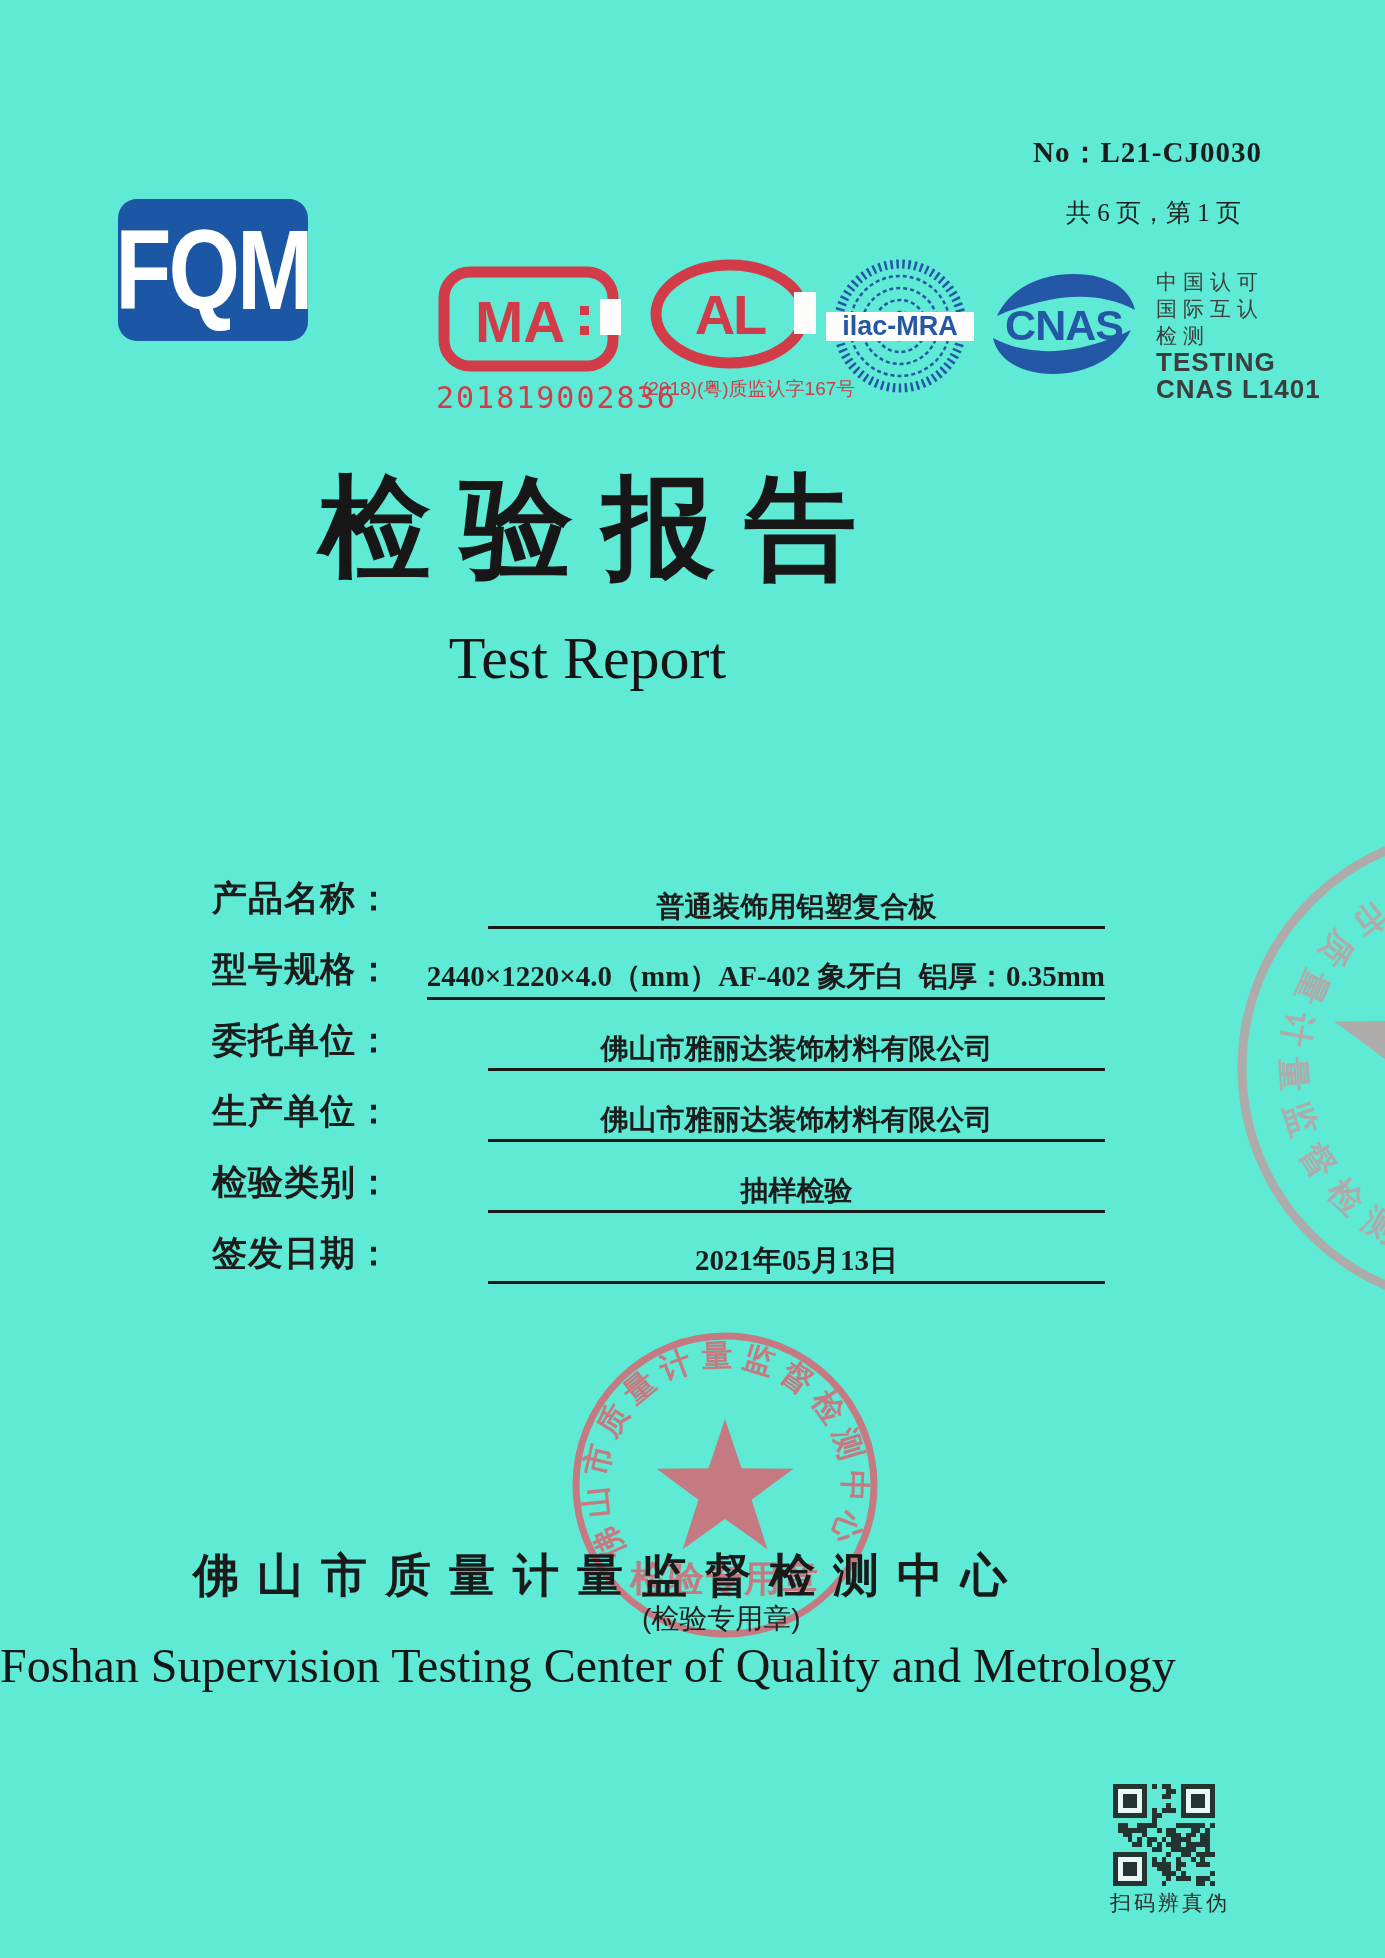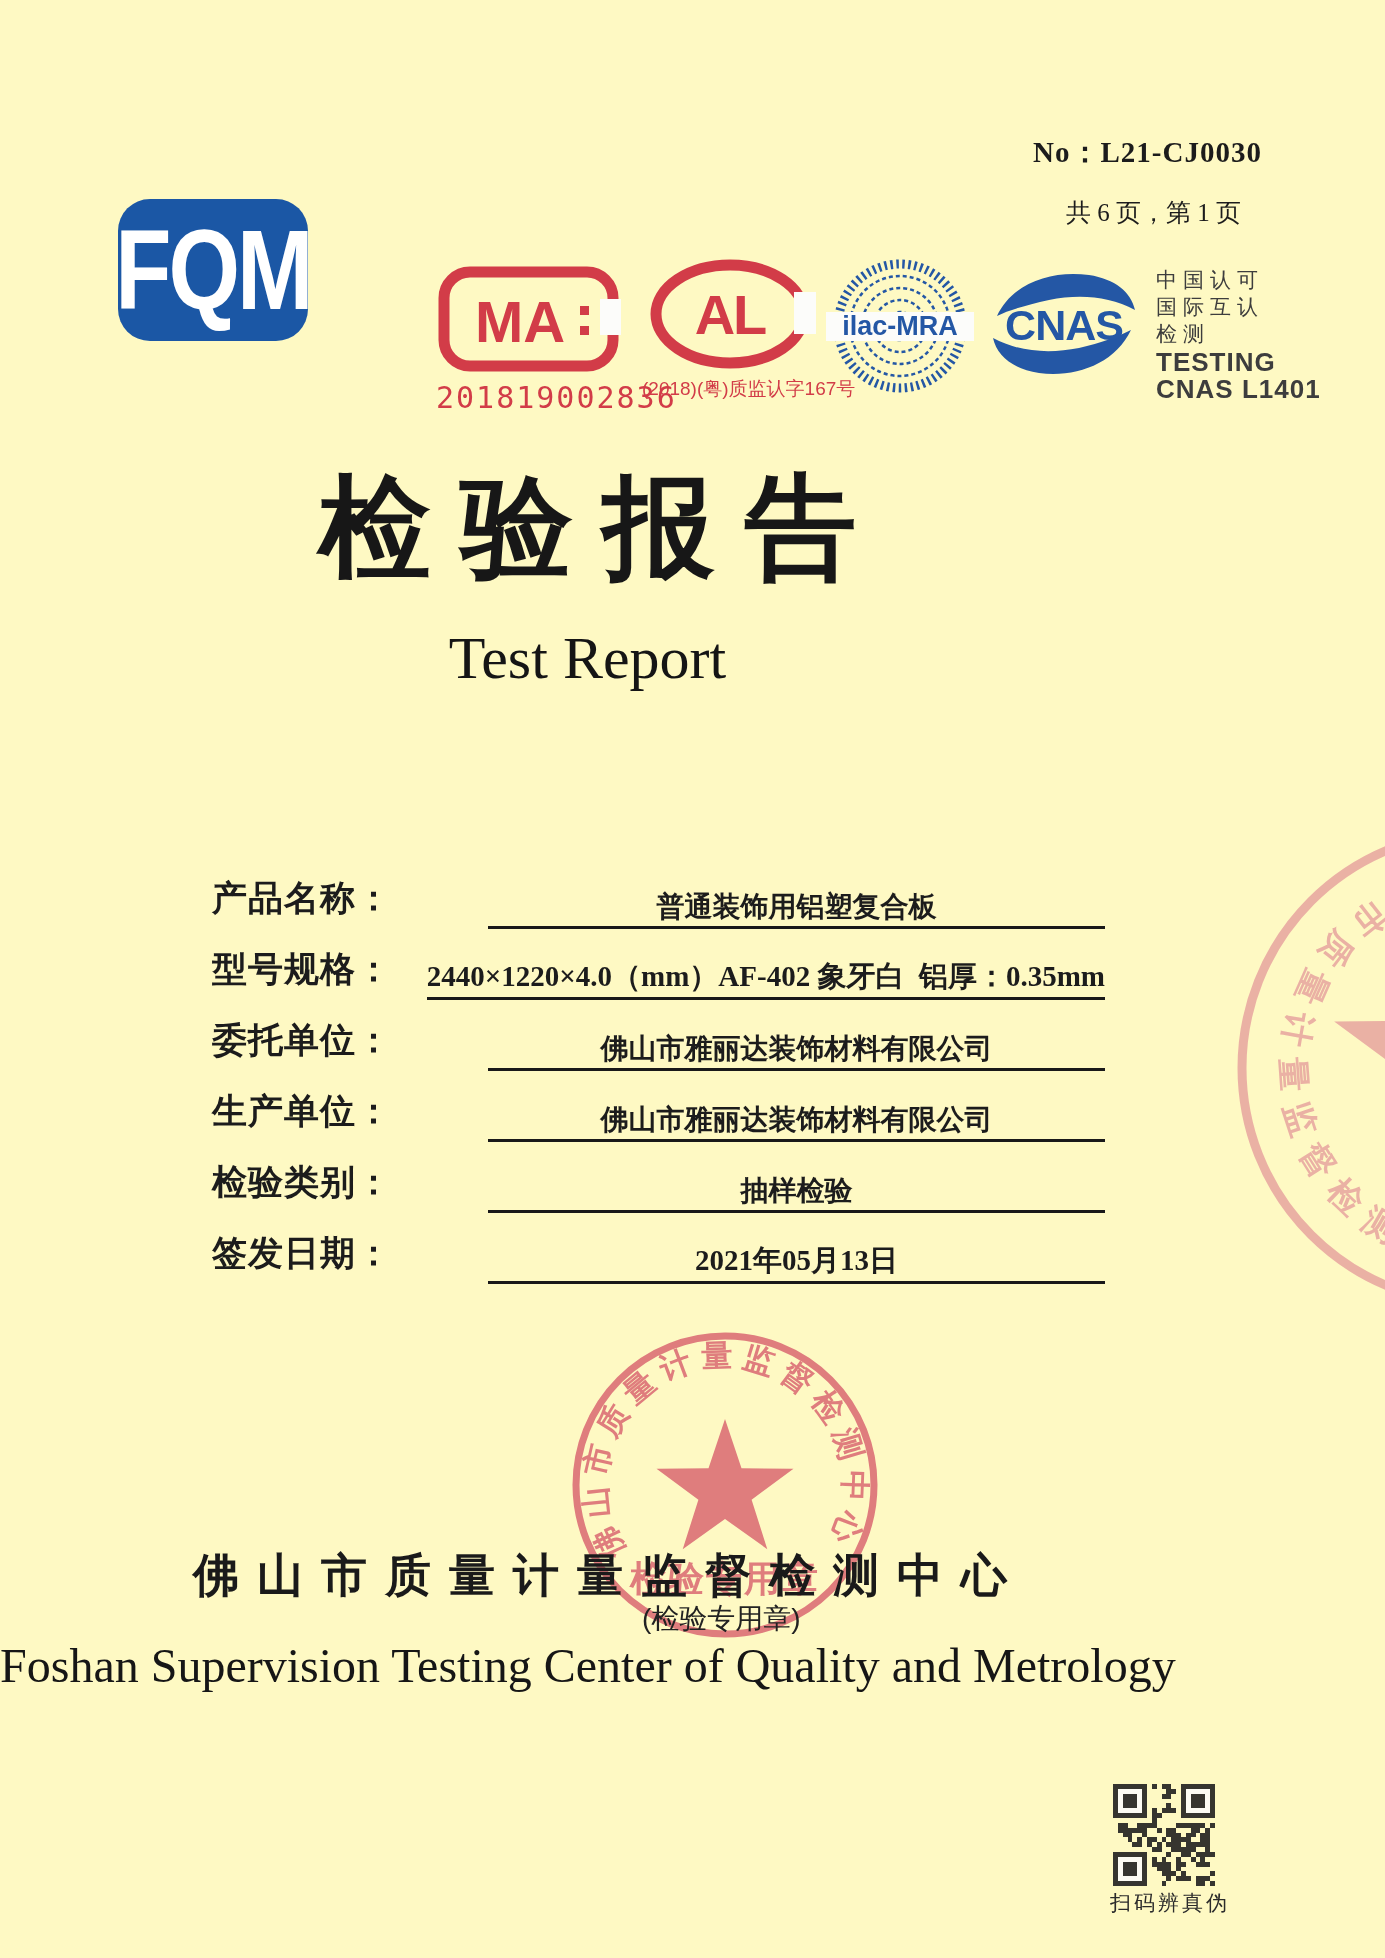--- a/index.html
+++ b/index.html
@@ -1,40 +1,40 @@
 <!DOCTYPE html>
 <html><head>
 <meta charset="utf-8">
 <style>
   html,body{margin:0;padding:0;background:#e9e9e7;}
   .page{
     position:relative;width:1385px;height:1958px;margin:0 auto;
-    background:#fef9c3;overflow:hidden;color:#1c1c1c;
+    background:#5eead4;overflow:hidden;color:#1c1c1c;
     font-family:"Liberation Sans",sans-serif;
   }
 
   
   .report-no{position:absolute;left:1033px;top:133px;font-family:"Liberation Serif",serif;
     font-size:29px;font-weight:700;letter-spacing:1px;white-space:nowrap;}
   .page-info{position:absolute;left:1066px;top:196px;font-family:"Liberation Serif",serif;
     font-size:25px;white-space:pre;}
 
   
   .fqm-logo{position:absolute;left:118px;top:199px;width:190px;height:142px;
-    background:#1b57a5;border-radius:32px;display:flex;align-items:center;justify-content:center;}
+    background:#1b57a5;border-radius:19px;display:flex;align-items:center;justify-content:center;}
   .fqm-logo span{color:#fff;font-size:92px;font-weight:800;letter-spacing:-3px;
     transform:scaleY(1.22);line-height:1;}
   .cma-block{position:absolute;left:436px;top:264px;width:185px;text-align:center;}
   .cma-number{margin-top:4px;color:#d23c48;font-size:30px;letter-spacing:2px;font-family:"DejaVu Sans Mono",monospace;}
   .cal-block{position:absolute;left:642px;top:258px;width:180px;text-align:center;}
   .cal-caption{margin-top:2px;color:#d23c48;font-size:19px;white-space:nowrap;}
   .ilac-logo{position:absolute;left:826px;top:252px;}
   .cnas-logo{position:absolute;left:985px;top:266px;}
   .accred{position:absolute;left:1156px;top:268px;line-height:27px;color:#3d3d3d;}
-  .accred .zh{font-size:21px;letter-spacing:6px;font-family:Liberation Mono, monospace;}
+  .accred .zh{font-size:21px;letter-spacing:6px;}
   .accred .en{font-size:26px;font-weight:700;letter-spacing:1px;}
 
   
   .title-zh{position:absolute;left:0;top:468px;width:1175px;text-align:center;
     font-size:112px;font-weight:900;letter-spacing:30px;text-indent:30px;color:#171717;line-height:1.08;}
   .title-en{position:absolute;left:0;top:624px;width:1175px;text-align:center;
     font-family:"Liberation Serif",serif;font-size:60px;color:#151515;}
 
   
   .fields{position:absolute;left:212px;top:858px;width:893px;}

